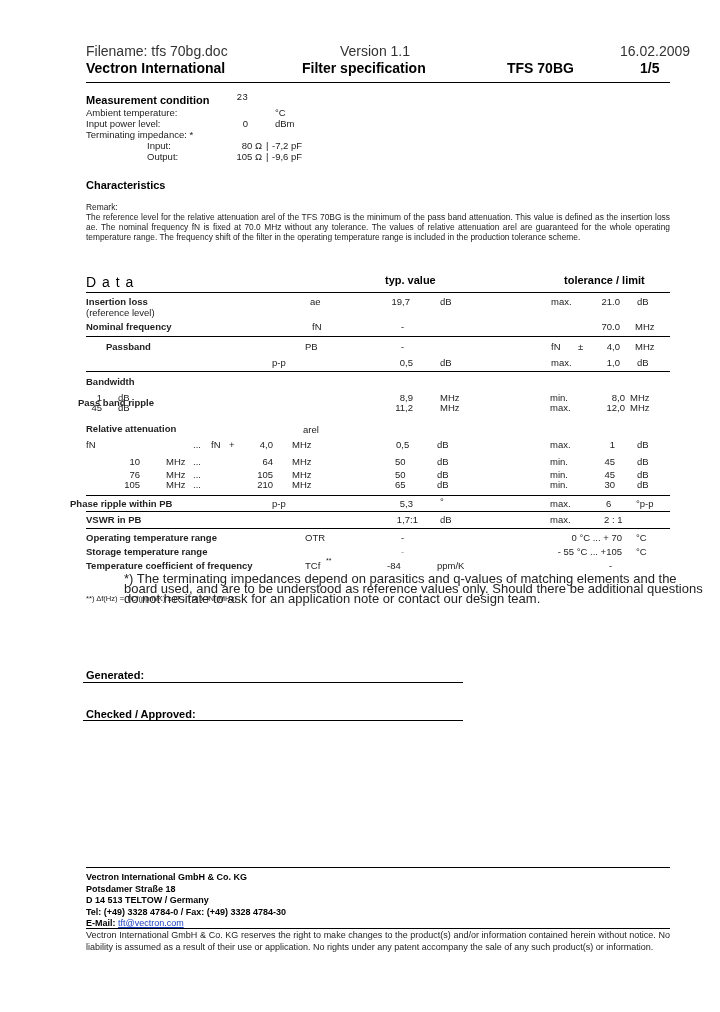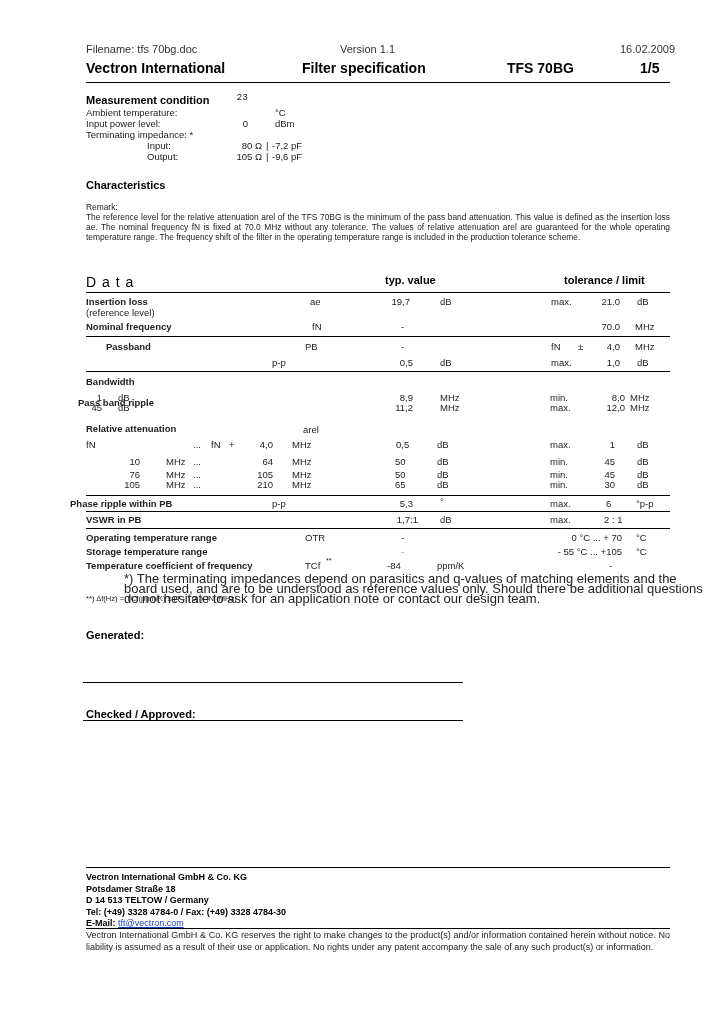--- a/index.html
+++ b/index.html
@@ -1,18 +1,18 @@
 <!DOCTYPE html>
 <html><head>
   <meta charset="utf-8">
   <style>
     html, body { margin: 0; padding: 0; background: #ffffff; }
     body { width: 720px; height: 1012px; position: relative; font-family: "Liberation Sans", sans-serif; color: #000; overflow: hidden; }
     .abs { position: absolute; white-space: nowrap; }
-    .tiny { font-size: 11px; color: #333; }
+    .tiny { font-size: 14px; color: #333; }
     .hdr { font-size: 14px; font-weight: bold; }
     .sec { font-size: 11px; font-weight: bold; }
     .txt { font-size: 9.5px; color: #222; }
     .b { font-weight: bold; }
     .hr { position: absolute; height: 0; border-top: 1.5px solid #000; }
     .hr-thin { position: absolute; height: 0; border-top: 1px solid #000; }
     .r { text-align: right; }
     .remark { position: absolute; left: 86px; top: 202px; width: 584px; font-size: 8.4px; line-height: 10px; color: #222; text-align: justify; }
     .foot { position: absolute; left: 86px; top: 574px; width: 584px; font-size: 13px; line-height: 10px; color: #222; margin-left: 38px; }
     .addr { position: absolute; left: 86px; top: 872px; font-size: 9px; font-weight: bold; line-height: 11.5px; }
@@ -184,21 +184,21 @@
 <div class="abs txt b" style="left:86px;top:560px;">Temperature coefficient of frequency</div>
 <div class="abs txt" style="left:305px;top:560px;">TCf</div>
 <div class="abs txt" style="left:326px;top:557px;font-size:7px;">**</div>
 <div class="abs txt" style="left:387px;top:560px;">-84</div>
 <div class="abs txt" style="left:437px;top:560px;">ppm/K</div>
 <div class="abs txt" style="left:609px;top:560px;">-</div>
 
 <div class="foot">*) The terminating impedances depend on parasitics and q-values of matching elements and the board used, and are to be understood as reference values only. Should there be additional questions do not hesitate to ask for an application note or contact our design team.</div>
 <div class="abs" style="left:86px;top:594px;font-size:7.6px;color:#222;">**) Δf(Hz) = TCf(ppm/K) x (T - T0) x fN (MHz)</div>
 
-<div class="abs" style="left:86px;top:629px;font-size:11px;font-weight:bold;">Generated:</div>
+<div class="abs" style="left:86px;top:669px;font-size:11px;font-weight:bold;">Generated:</div>
 <div class="hr-thin" style="left:83px;top:682px;width:380px;"></div>
 <div class="abs" style="left:86px;top:708px;font-size:11px;font-weight:bold;">Checked / Approved:</div>
 <div class="hr-thin" style="left:83px;top:720px;width:380px;"></div>
 
 <div class="hr" style="left:86px;top:867px;width:584px;"></div>
 <div class="addr">
   <div>Vectron International GmbH &amp; Co. KG</div>
   <div>Potsdamer Straße 18</div>
   <div>D 14 513 TELTOW / Germany</div>
   <div>Tel: (+49) 3328 4784-0 / Fax: (+49) 3328 4784-30</div>

